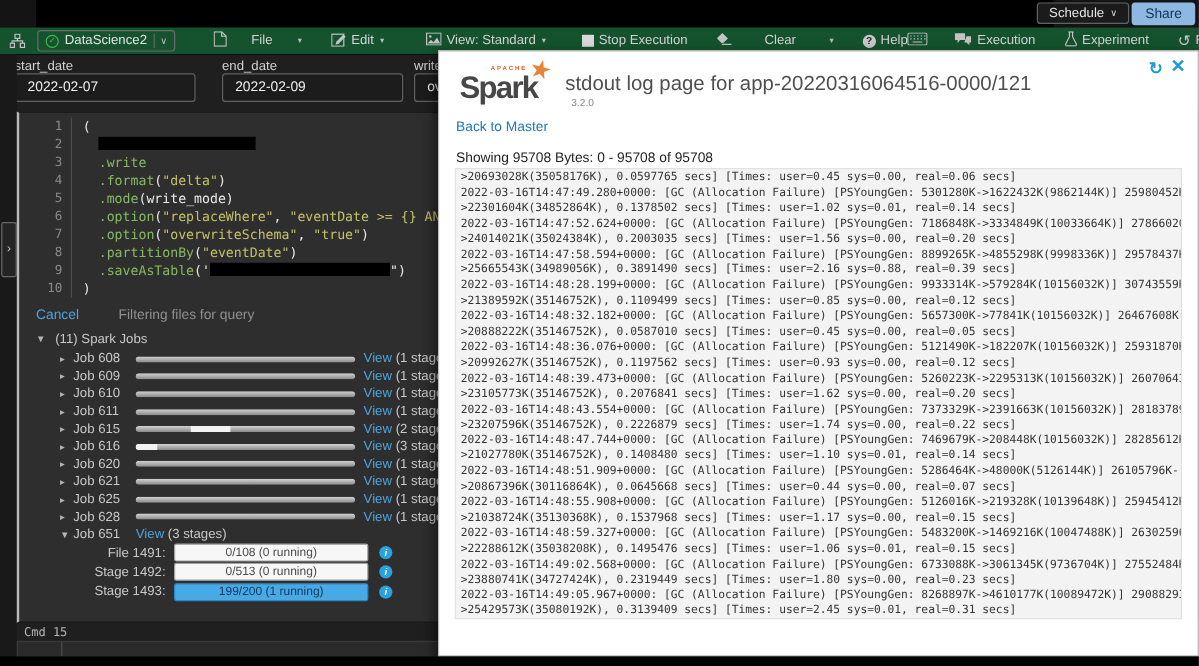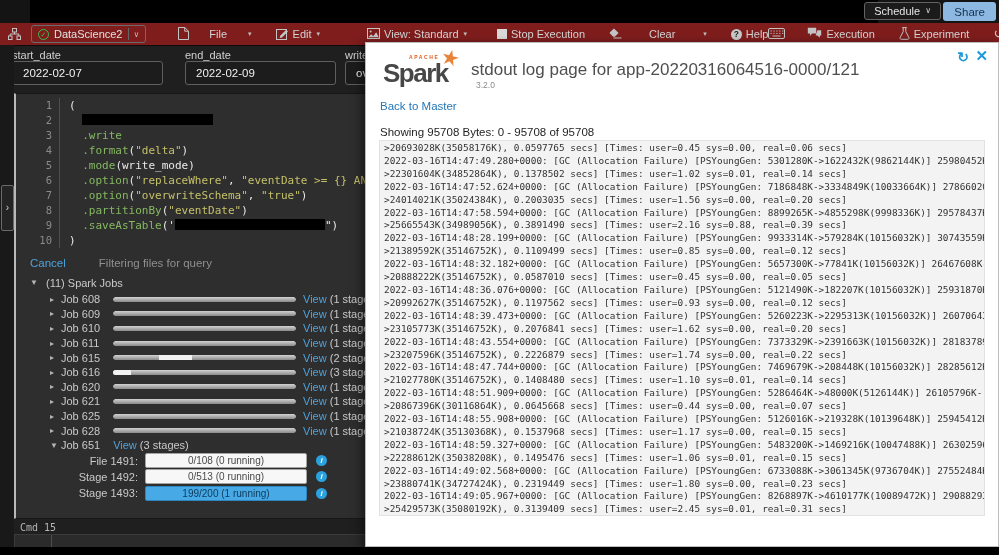--- a/index.html
+++ b/index.html
@@ -10,21 +10,21 @@
   .topbar{position:absolute;left:0;top:0;width:999px;height:23px;background:#141414;}
   .title-redact{position:absolute;left:30px;top:0;width:848px;height:23px;background:#000;}
   .schedule-btn{position:absolute;right:58px;top:2px;height:18px;padding:0 9px;background:#1b1b1b;
     border:1px solid #636363;border-radius:3px;color:#e6e6e6;font-size:11px;line-height:16px;
     font-family:inherit;display:flex;align-items:center;gap:5px;}
   .schedule-btn .caret{font-size:8px;color:#cfcfcf;}
   .share-btn{position:absolute;right:3px;top:2px;height:19px;padding:0 11px;border:none;border-radius:3px;
     color:#14324e;font-size:11.5px;font-family:inherit;}
 
   
-  .menubar{position:absolute;left:0;top:23px;width:999px;height:22px;background:#7f1d1d;
+  .menubar{position:absolute;left:0;top:23px;width:999px;height:22px;background:#14532d;
     border-bottom:1px solid #0d0d0d;display:flex;align-items:center;color:#d3d3d3;font-size:11px;}
   .mitem{display:flex;align-items:center;gap:4px;white-space:nowrap;cursor:default;}
   .mcaret{font-size:7px;color:#bdbdbd;margin-left:1px;}
   .pill{display:flex;align-items:center;height:16px;border:1px solid #6b6b6b;border-radius:3px;
     padding:0 6px;margin-left:10px;width:116px;gap:5px;}
   .pill .status{width:9px;height:9px;border-radius:50%;border:1px solid #3fb950;color:#3fb950;
     font-size:7px;line-height:9px;text-align:center;flex:none;}
   .pill .cname{flex:1;color:#e3e3e3;}
   .pill .psep{width:1px;height:12px;background:#666;}
   .pill .pcaret{font-size:8px;color:#bbb;}
@@ -142,21 +142,21 @@
       <span class="mcaret">▾</span>
     </span>
     <span class="mitem" style="margin-left:24px;">
       <span><svg width="13" height="13" viewBox="0 0 13 13">
             <rect x="0.5" y="2.5" width="10" height="10" fill="none" stroke="#c4c4c4"></rect>
             <path d="M4.2 8.8l6-6 1.8 1.8-6 6-2.3.5z" fill="#c4c4c4"></path>
           </svg></span>
       <span>Edit</span>
       <span class="mcaret">▾</span>
     </span>
-    <span class="mitem" style="margin-left:20px;padding-left:27px;">
+    <span class="mitem" style="margin-left:8px;padding-left:27px;">
       <span><svg width="13" height="11" viewBox="0 0 13 11">
             <rect x="0.5" y="0.5" width="12" height="10" fill="none" stroke="#c4c4c4"></rect>
             <circle cx="3.6" cy="3.4" r="1" fill="#c4c4c4"></circle>
             <path d="M1.2 9.2l3-3 2 2 3-4 2.6 5z" fill="#c4c4c4"></path>
           </svg></span>
       <span>View: Standard</span>
       <span class="mcaret">▾</span>
     </span>
     <span class="mitem" style="margin-left:30px;">
       <span class="stop-sq"></span>

